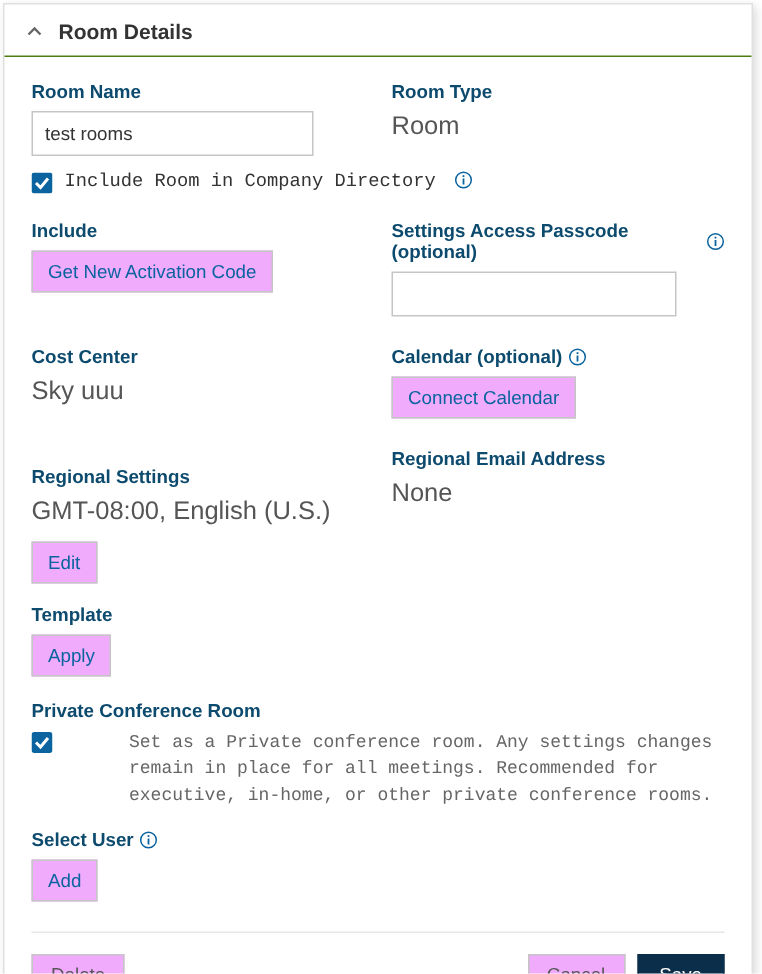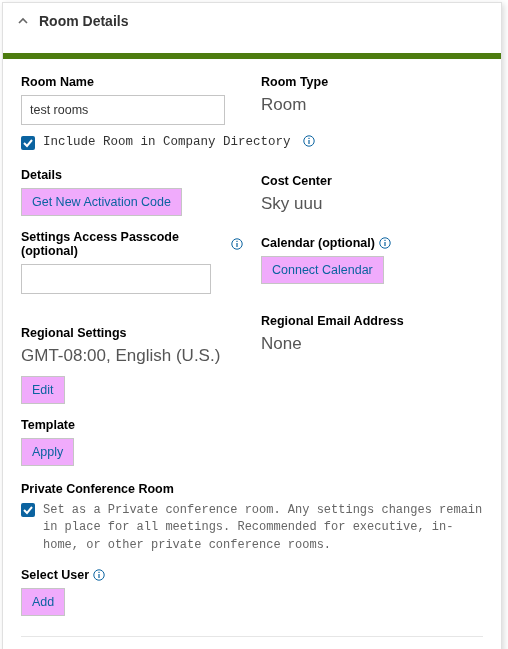--- a/index.html
+++ b/index.html
@@ -16,22 +16,22 @@
   .panel {
     width: 500px;
     margin: 2px 2px 0 2px;
     border: 1px solid #e0e0e0;
     box-shadow: 2px 2px 6px rgba(0,0,0,.15);
     background: #fff;
   }
   .header {
     display:flex;
     align-items:center;
-    padding: 10px 16px 24px 14px;
-    border-bottom: 6px solid #4d7c0f;
+    padding: 10px 16px 8px 14px;
+    border-bottom: 1px solid #4d7c0f;
   }
   .header .chev {
     margin-right: 10px;
     display:inline-flex;
   }
   .header h1 {
     font-size: 14px;
     font-weight: 700;
     margin:0;
     color:#333;
@@ -41,32 +41,32 @@
   }
   .grid {
     display:grid;
     grid-template-columns: 1fr 1fr;
     column-gap: 18px;
   }
   .field { margin-bottom: 14px; }
   .label {
     font-size: 12.5px;
     font-weight: 700;
-    color:#000000;
+    color:#0c4a6e;
     margin-bottom: 6px;
     display:flex;
     align-items:center;
     gap:4px;
   }
   .value {
     font-size: 17px;
     color:#555;
   }
   .text-input {
-    width: 204px;
+    width: 188px;
     height: 30px;
     border: 1px solid #c5c5c5;
     padding: 0 8px;
     font-size: 12.5px;
     color:#333;
     background:#fff;
   }
   .text-input.pass { width: 190px; }
   .checkbox-row {
     display:flex;
@@ -105,21 +105,21 @@
   .footer {
     border-top:1px solid #e6e6e6;
     margin-top: 6px;
     padding: 14px 0 14px 0;
     display:flex;
     justify-content:space-between;
     align-items:center;
   }
   .footer .right { display:flex; gap:8px; }
   .section-wide { grid-column: 1 / span 2; }
-  .desc-text { font-size:12px; color:#666; line-height:1.45; }
+  .desc-text { font-size:12px; color:#666; line-height:1.45;margin-left:43px; }
 </style>
 </head>
 <body>
 
 <div class="panel">
 
   <div class="header">
     <span class="chev">
       <svg width="12" height="12" viewBox="0 0 12 12">
           <path d="M2 8 L6 4 L10 8" fill="none" stroke="#666" stroke-width="1.6"></path>
@@ -154,41 +154,41 @@
             <svg width="12" height="12" viewBox="0 0 12 12">
                 <circle cx="6" cy="6" r="5.2" fill="none" stroke="#0b63a0" stroke-width="1"></circle>
                 <rect x="5.4" y="5" width="1.2" height="4" fill="#0b63a0"></rect>
                 <rect x="5.4" y="2.8" width="1.2" height="1.2" fill="#0b63a0"></rect>
               </svg>
           </span>
         </label>
       </div>
 
       <div class="field">
-        <div class="label">Details</div>
+        <div class="label">Include</div>
         <button class="btn">Get New Activation Code</button>
+      </div>
+
+      <div class="field">
+        <div class="label">
+          <span>Settings Access Passcode (optional)</span>
+          <span class="info-icon">
+            <svg width="12" height="12" viewBox="0 0 12 12">
+                <circle cx="6" cy="6" r="5.2" fill="none" stroke="#0b63a0" stroke-width="1"></circle>
+                <rect x="5.4" y="5" width="1.2" height="4" fill="#0b63a0"></rect>
+                <rect x="5.4" y="2.8" width="1.2" height="1.2" fill="#0b63a0"></rect>
+              </svg>
+          </span>
+        </div>
+        <input class="text-input pass" type="text" value="" style="">
       </div>
 
       <div class="field" style="margin-top:6px;">
         <div class="label">Cost Center</div>
         <div class="value">Sky uuu</div>
-      </div>
-
-      <div class="field">
-        <div class="label">
-          <span>Settings Access Passcode (optional)</span>
-          <span class="info-icon">
-            <svg width="12" height="12" viewBox="0 0 12 12">
-                <circle cx="6" cy="6" r="5.2" fill="none" stroke="#0b63a0" stroke-width="1"></circle>
-                <rect x="5.4" y="5" width="1.2" height="4" fill="#0b63a0"></rect>
-                <rect x="5.4" y="2.8" width="1.2" height="1.2" fill="#0b63a0"></rect>
-              </svg>
-          </span>
-        </div>
-        <input class="text-input pass" type="text" value="" style="">
       </div>
 
       <div class="field" style="margin-top:6px;">
         <div class="label">
           <span>Calendar (optional)</span>
           <span class="info-icon">
             <svg width="12" height="12" viewBox="0 0 12 12">
                 <circle cx="6" cy="6" r="5.2" fill="none" stroke="#0b63a0" stroke-width="1"></circle>
                 <rect x="5.4" y="5" width="1.2" height="4" fill="#0b63a0"></rect>
                 <rect x="5.4" y="2.8" width="1.2" height="1.2" fill="#0b63a0"></rect>

